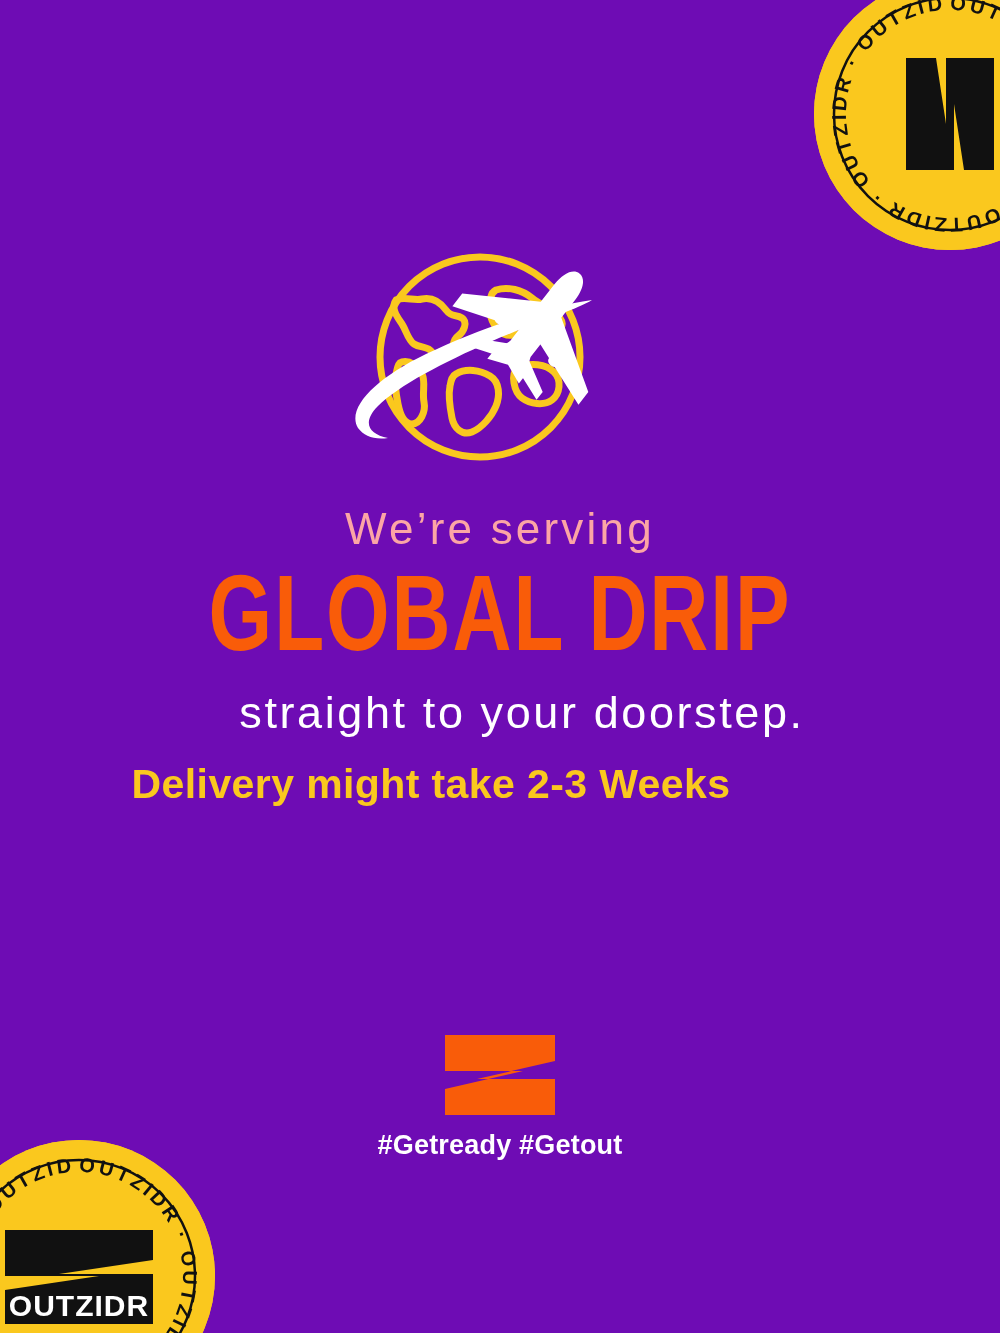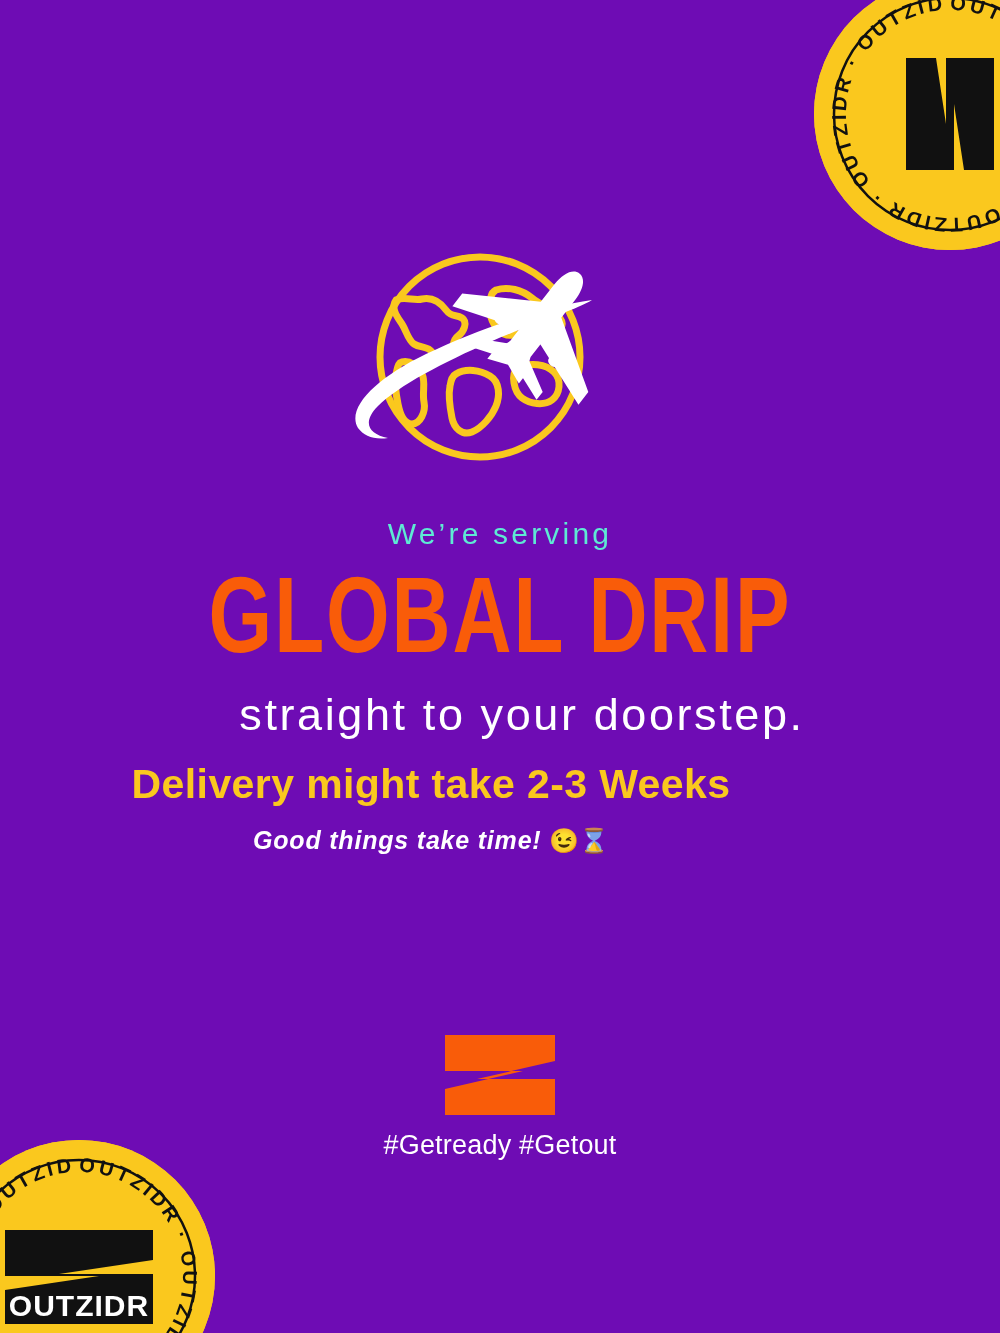--- a/index.html
+++ b/index.html
@@ -52,26 +52,26 @@
 
   
   .copy {
     position: absolute;
     left: 0;
     top: 500px;
     width: 1000px;
     text-align: center;
   }
   .line-serving {
-    color: #5eead4;
-    font-size: 30px;
+    color: #fca5a5;
+    font-size: 44px;
     font-weight: 400;
     letter-spacing: 3.2px;
     line-height: 1.18;
-    margin: 16px;
+    margin: 3px;
   }
   .line-global {
     color: #F95C09;
     font-size: 88px;
     font-weight: 700;
     letter-spacing: 2px;
     line-height: 1.1;
     margin: 10px 0 4px 0;
     transform: scaleX(0.93) scaleY(1.22);
     transform-origin: center center;
@@ -124,21 +124,21 @@
     left: 0;
     top: 1035px;
     width: 1000px;
     text-align: center;
   }
   .zmark { display: inline-block; }
   .zmark svg { display: block; }
   .hashtags {
     color: #FFFFFF;
     font-size: 27px;
-    font-weight: 400;
+    font-weight: 700;
     letter-spacing: 0.2px;
     margin: 11px 0 0 0;
   }
 </style>
 </head>
 <body>
 
 <div id="poster">
 
   <div class="badge badge-tr">
@@ -204,24 +204,20 @@
   </div>
 
   <div class="copy">
     <div class="line-serving">We’re serving</div>
     <div class="line-global">GLOBAL DRIP</div>
     <div class="line-doorstep">straight to your doorstep.</div>
   </div>
 
   <div class="delivery">
     <div class="delivery-main">Delivery might take 2-3 Weeks</div>
-    <div class="delivery-sub">
-      <span>Good things take time!</span>
-      <span class="emo">😉⌛</span>
-    </div>
   </div>
 
   <div class="footer">
     <span class="zmark">
       <svg width="110" height="80" viewBox="0 0 110 80" xmlns="http://www.w3.org/2000/svg" aria-hidden="true">
         <path d="M0,0 L110,0 L110,26 L32,44 L110,44 L110,80 L0,80 L0,54 L78,36 L0,36 Z" fill="#F95C09"></path>
       </svg>
     </span>
     <div class="hashtags">#Getready #Getout</div>
   </div>

